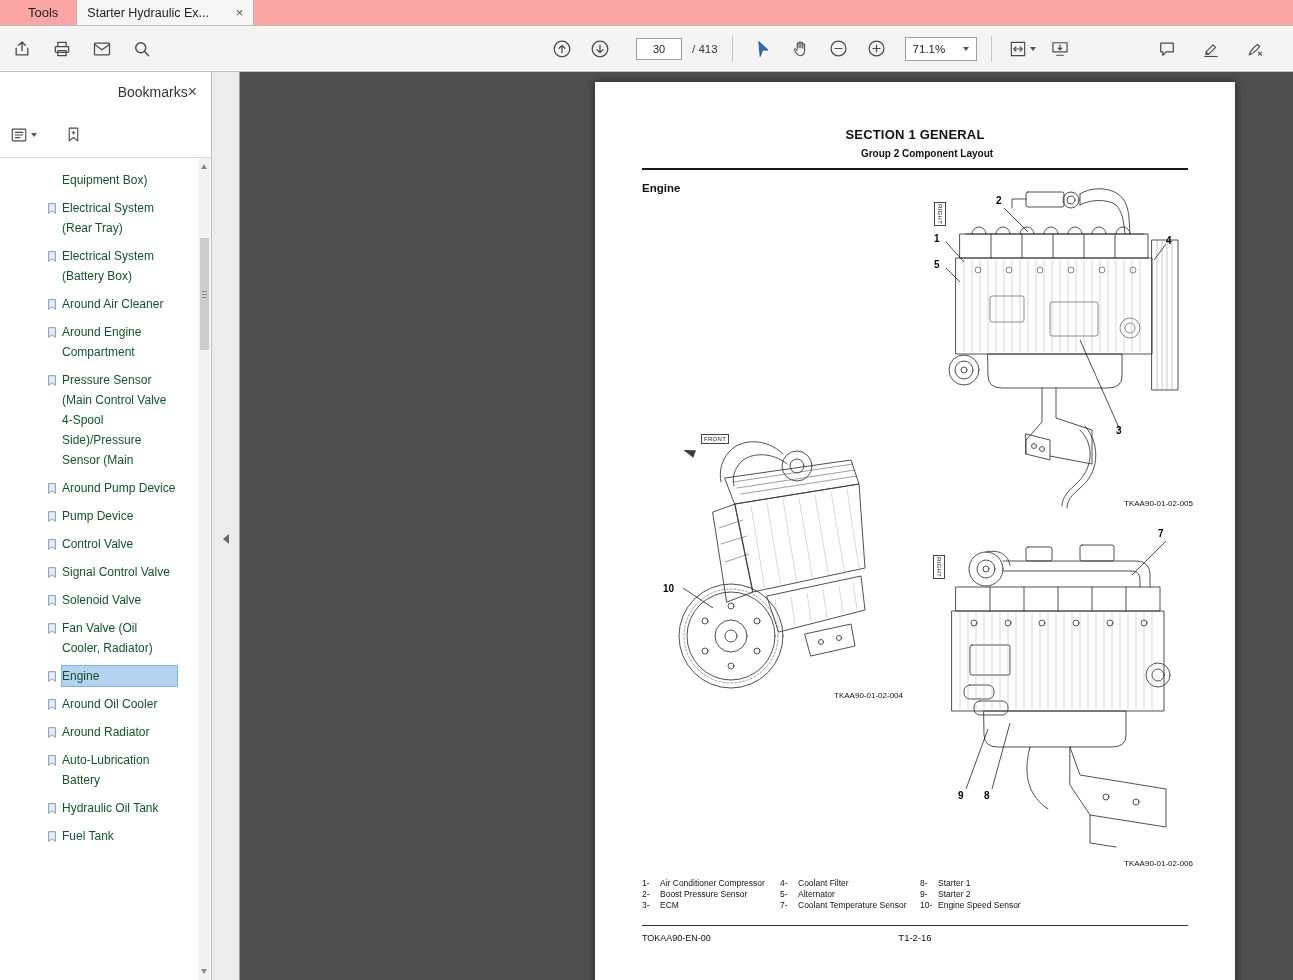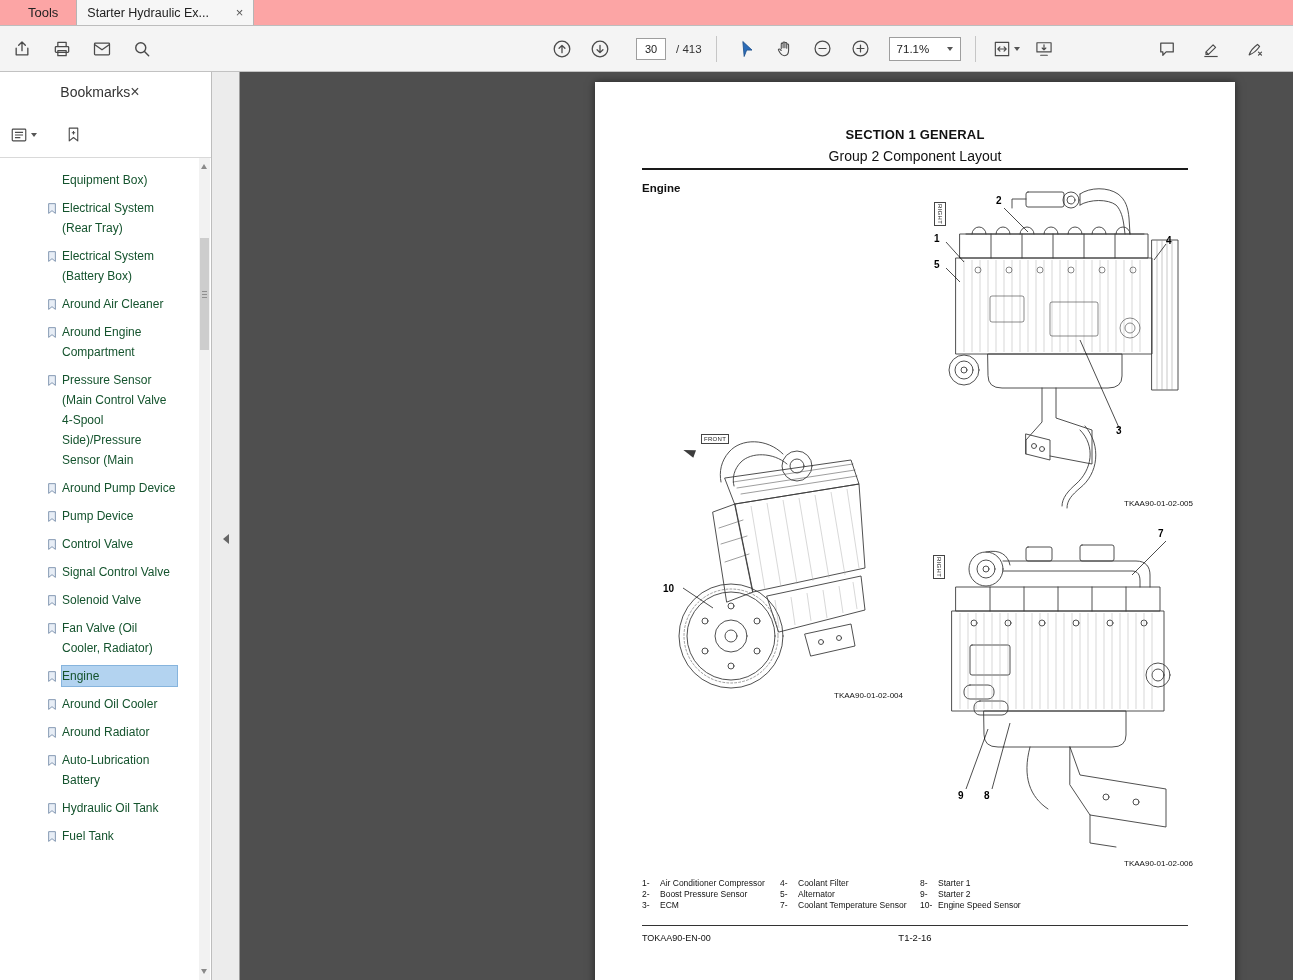--- a/index.html
+++ b/index.html
@@ -21,33 +21,33 @@
   .toolbar{position:absolute;top:26px;left:0;right:0;height:46px;background:#f4f4f4;
     border-bottom:1px solid #c2c2c2}
   .tb-group{position:absolute;top:0;height:45px;display:flex;align-items:center;gap:8px}
   .tb-left{left:6px}
   .tb-center{left:546px;gap:6px}
   .tb-right{right:22px;gap:12px}
   .ticon{width:32px;height:32px;border:none;background:none;display:flex;align-items:center;
     justify-content:center;border-radius:3px;padding:0;cursor:default}
   .ticon svg{display:block}
   .tb-divider{width:1px;height:26px;background:#c6c6c6;margin:0 8px}
-  .page-input{width:30px;height:22px;border:1px solid #9e9e9e;background:#fff;text-align:center;
+  .page-input{width:46px;height:22px;border:1px solid #9e9e9e;background:#fff;text-align:center;
     font-size:11px;font-family:"Liberation Sans",sans-serif;margin-left:14px;color:#222}
   .page-total{font-size:11.5px;color:#333;margin-left:4px;white-space:nowrap}
   .zoom-box{width:72px;height:24px;border:1px solid #9e9e9e;background:#fff;display:flex;
     align-items:center;justify-content:space-between;padding:0 7px;font-size:11.5px;color:#222;margin-left:6px}
   .caret{width:0;height:0;border-left:3.5px solid transparent;border-right:3.5px solid transparent;
     border-top:4px solid #555;display:inline-block}
   .mini-caret{margin-left:2px}
 
   
   .sidebar{position:absolute;top:72px;left:0;width:212px;bottom:0;background:#fff;
     border-right:1px solid #bdbdbd}
-  .bm-header{height:40px;display:flex;align-items:center;justify-content:center;
+  .bm-header{height:40px;display:flex;align-items:center;justify-content:flex-end;
     padding:0 14px 0 3px;font-size:14px;color:#333}
   .bm-close{font-size:16px;color:#444;cursor:default}
   .bm-tools{height:46px;display:flex;align-items:center;gap:28px;padding:0 10px;
     border-bottom:1px solid #d9d9d9}
   .bm-tool{display:flex;align-items:center;gap:3px}
   .bm-list{position:absolute;top:86px;bottom:0;left:0;right:12px;overflow:hidden;padding-top:12px}
   .bm-item{display:flex;align-items:flex-start;padding-left:46px;padding-right:22px;margin-bottom:8px}
   .bm-icon{flex:0 0 16px;height:16px;margin-top:3px}
   .bm-label{flex:1;font-size:12px;line-height:20px;color:#14532d;overflow-wrap:break-word}
   .bm-item.selected .bm-label{background:#b3d3f0;outline:1px solid #86b4dd}
@@ -68,22 +68,22 @@
     align-items:center;justify-content:center}
   .collapse::before{content:"";width:0;height:0;border-top:5px solid transparent;
     border-bottom:5px solid transparent;border-right:6px solid #666}
 
   
   .docarea{position:absolute;top:72px;left:240px;right:0;bottom:0;background:#4f4f4f;overflow:hidden}
   .page{position:absolute;left:355px;top:10px;width:640px;height:1200px;background:#fff;
     box-shadow:0 0 8px rgba(0,0,0,.55);color:#111}
   .sec-title{position:absolute;top:45px;left:0;width:100%;text-align:center;
     font-size:13px;font-weight:bold;letter-spacing:.2px}
-  .group-title{position:absolute;top:66px;left:0;width:100%;text-align:center;
-    font-size:14px;font-weight:normal}
+  .group-title{position:absolute;top:66px;left:12px;width:100%;text-align:center;
+    font-size:10px;font-weight:bold}
   .rule{position:absolute;left:47px;right:47px;top:86px;height:2px;background:#1a1a1a}
   .topic{position:absolute;left:47px;top:100px;font-size:11.5px;font-weight:bold}
 
   .fig{position:absolute}
   .fig svg{position:absolute;inset:0;width:100%;height:100%}
   .fig-a{left:335px;top:96px;width:265px;height:332px}
   .fig-b{left:60px;top:338px;width:250px;height:282px}
   .fig-c{left:335px;top:443px;width:265px;height:345px}
   .fig-code{position:absolute;right:2px;bottom:2px;font-size:8px;color:#111}
   .co{position:absolute;font-size:10px;font-weight:bold;color:#000;line-height:1}

